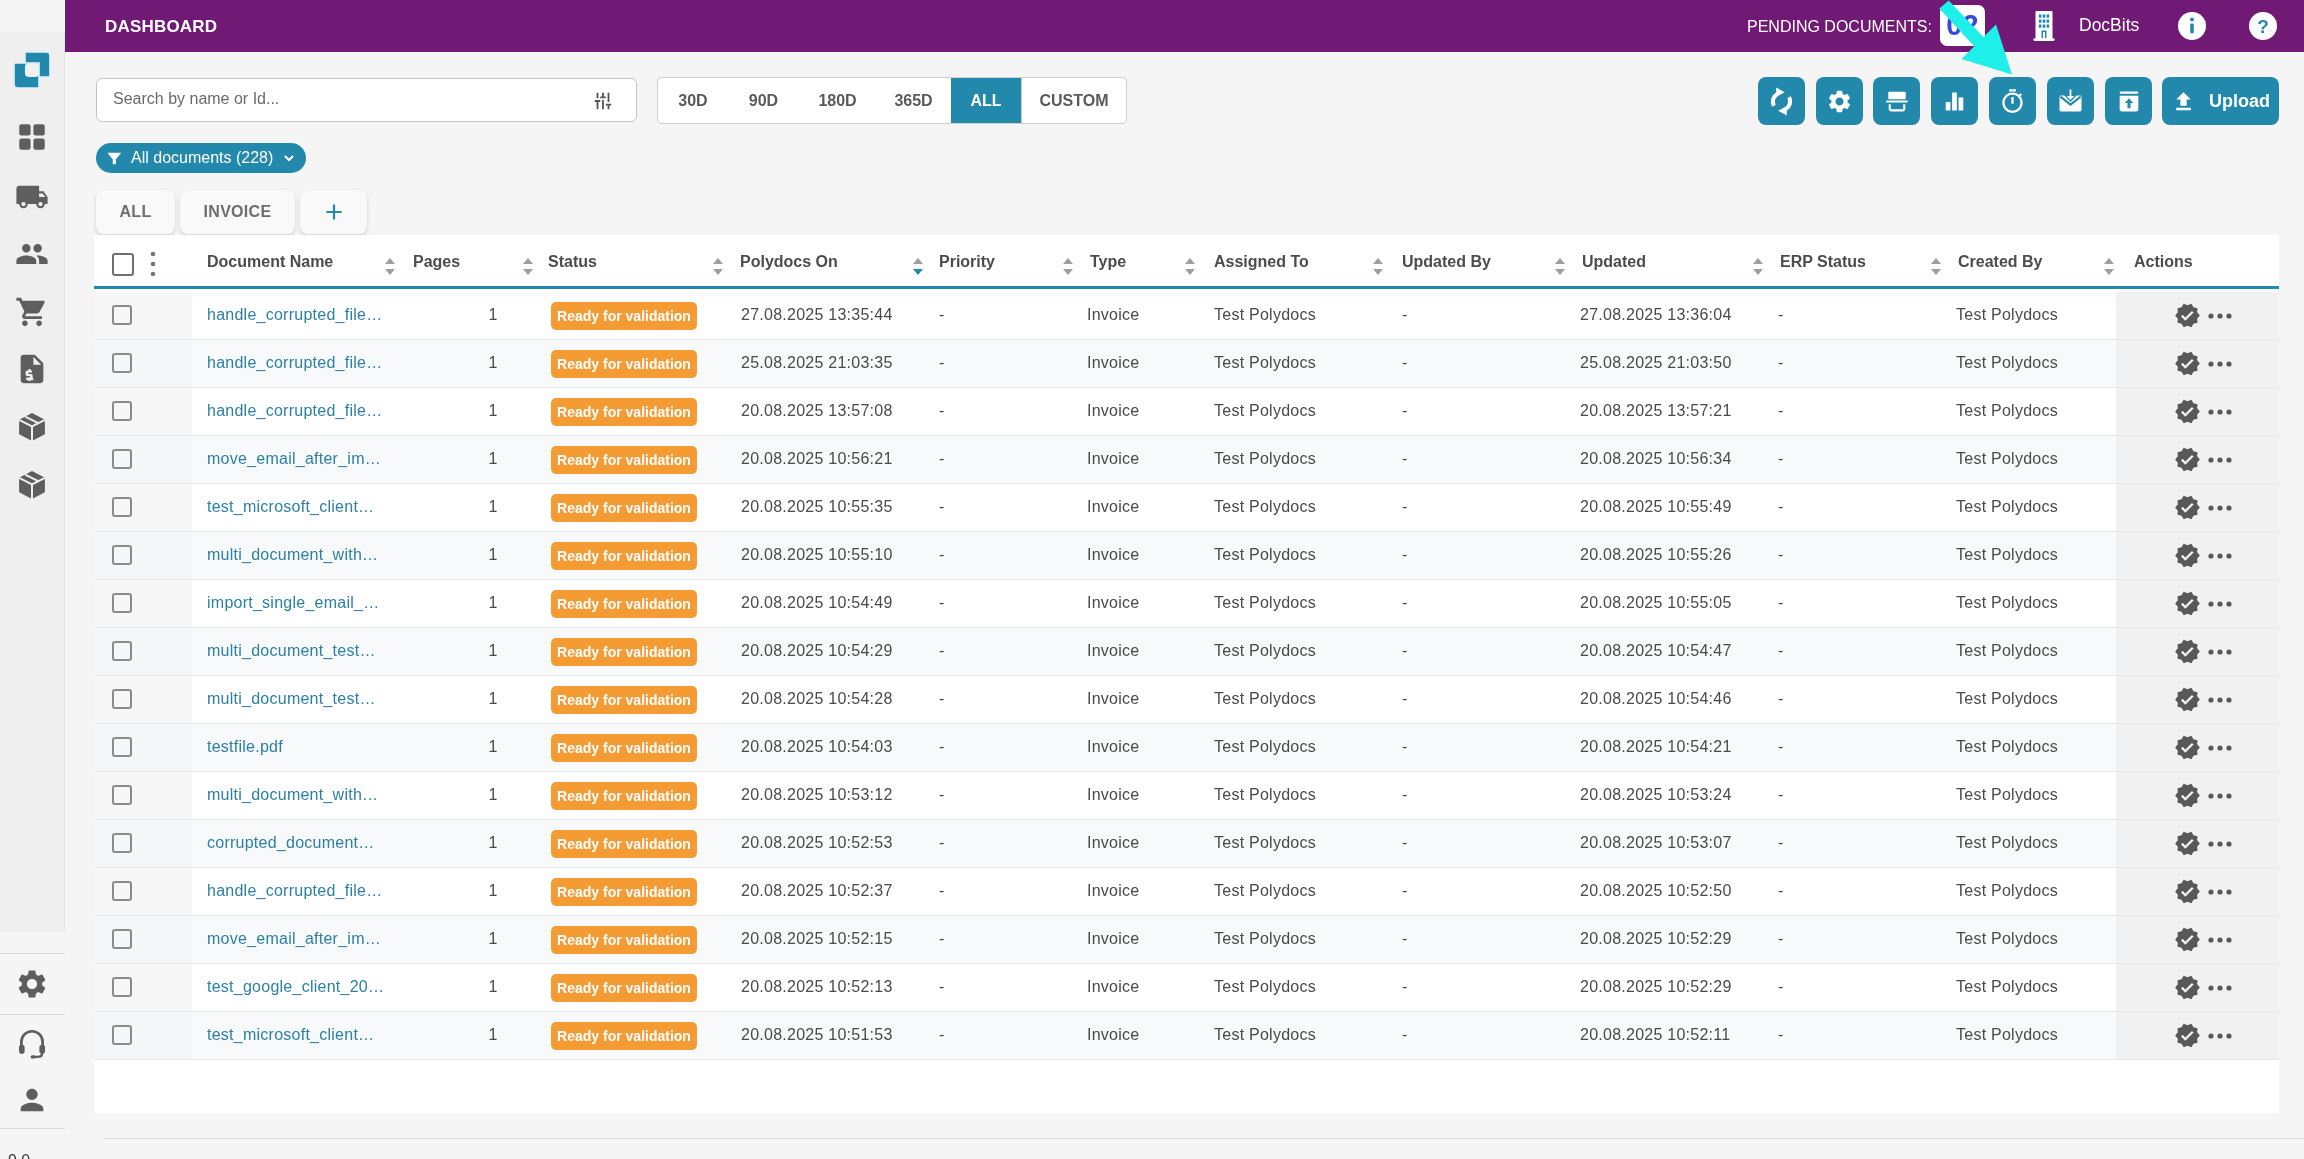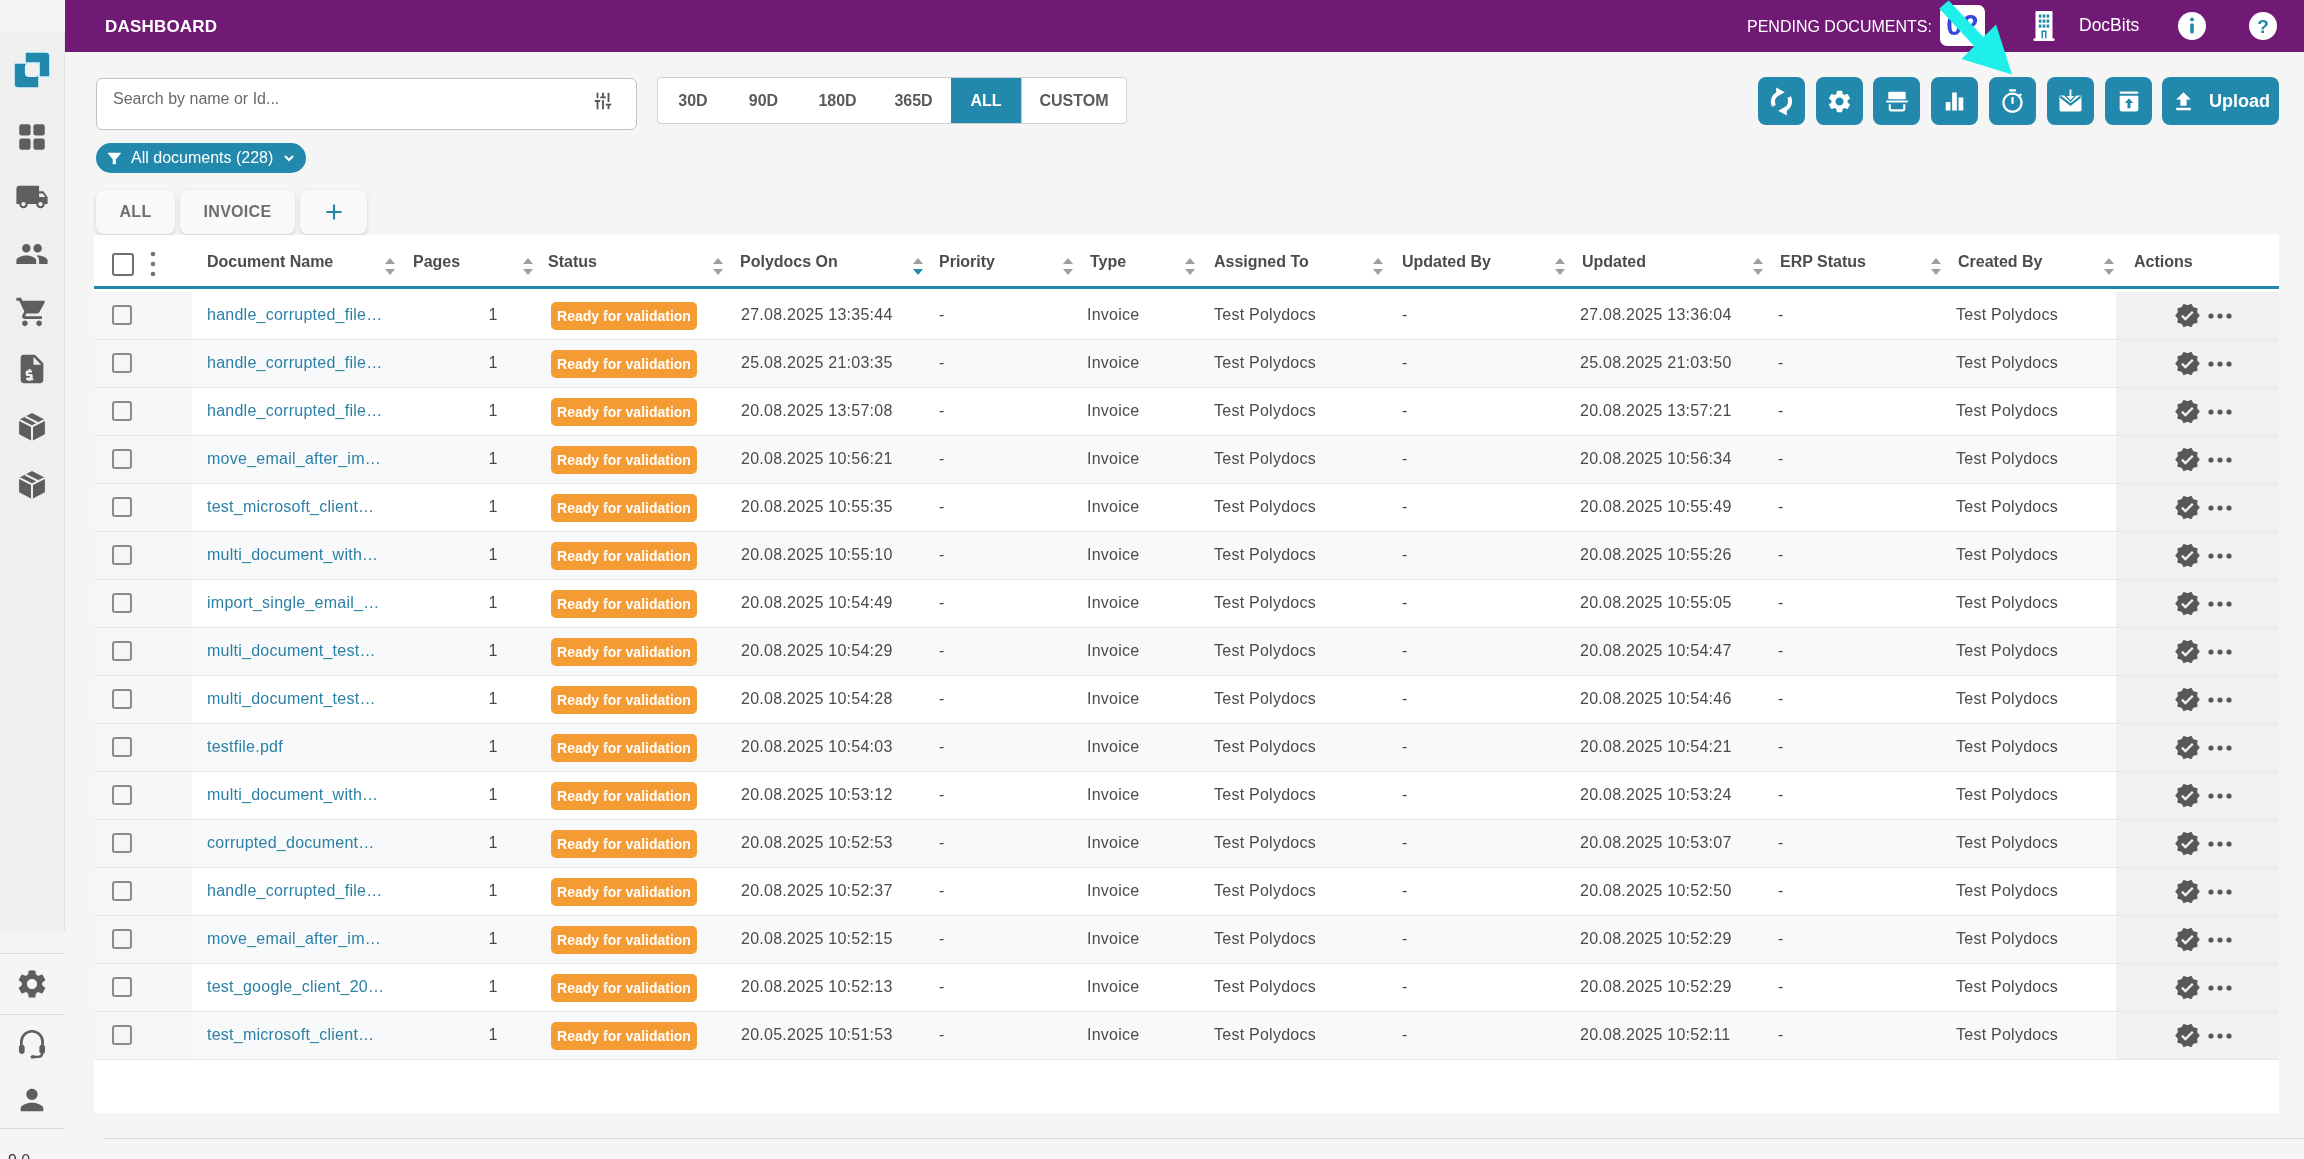--- a/index.html
+++ b/index.html
@@ -4,21 +4,21 @@
 body { font-family:"Liberation Sans", sans-serif; width:2304px; height:1159px; background:#f5f5f6; overflow:hidden; }
 #page { position:relative; width:2304px; height:1159px; }
 #sidebar { position:absolute; left:0; top:0; width:65px; height:899px; background:#efefef; border-right:1px solid #e4e4e4;margin-top:32px; }
 .sdiv { position:absolute; left:0; width:65px; height:1px; background:#d9d9d9; }
 #ver { position:absolute; left:8px; top:1120px; font-size:16px; color:#3a3a3a; }
 #topbar { position:absolute; left:65px; top:0; width:2239px; height:52px; background:#701a75; }
 #dash { position:absolute; left:40px; top:17px; font-size:17px; font-weight:bold; color:#fff; letter-spacing:.2px; }
 #pend { position:absolute; left:1682px; top:18px; font-size:16px; color:#fff; }
 #pbadge { position:absolute; left:1940px; top:5px; width:45px; height:41px; background:#fff; border-radius:7px; color:#3748e0; font-size:29px; font-weight:bold; text-align:center; line-height:41px; }
 #docbits { position:absolute; left:2079px; top:15px; font-size:17.5px; color:#fff; }
-#search { position:absolute; left:96px; top:78px; width:541px; height:52px; background:#fff; border:1px solid #c3c3c3; border-radius:6px; }
+#search { position:absolute; left:96px; top:78px; width:541px; height:44px; background:#fff; border:1px solid #c3c3c3; border-radius:6px; }
 #search span { position:absolute; left:16px; top:11px; font-size:16px; color:#696969; }
 #tgroup { position:absolute; left:657px; top:77px; width:470px; height:47px; background:#fff; border:1px solid #cfcfcf; border-radius:4px; display:flex; overflow:hidden; }
 .tseg { flex:0 0 auto; display:flex; align-items:center; justify-content:center; font-size:16px; font-weight:bold; color:#5a5a5a; }
 .tsel { background:#2389ac; color:#fff; }
 .abtn { position:absolute; top:77px; height:48px; background:#2389ac; border-radius:8px; display:flex; align-items:center; justify-content:center; }
 .ub { color:#fff; font-size:18px; font-weight:bold; margin-left:13px; }
 #chip { position:absolute; left:96px; top:143px; height:30px; background:#2389ac; border-radius:15px; display:flex; align-items:center; padding:0 10px; color:#fff; font-size:16px; }
 .tab { position:absolute; top:190px; height:44px; background:#f9f9f9; border-radius:8px; box-shadow:0 2px 4px rgba(0,0,0,.14); display:flex; align-items:center; justify-content:center; font-size:16px; font-weight:bold; color:#6e6e6e; letter-spacing:.3px; }
 #card { position:absolute; left:94px; top:235px; width:2185px; height:878px; background:#fff; }
 #thead { position:absolute; left:0; top:0; width:2185px; height:54px; background:#fff; border-bottom:3px solid #2389ac; }
@@ -644,21 +644,21 @@
             <circle cx="12" cy="4" r="2.6" fill="#585858"></circle>
             <circle cx="21" cy="4" r="2.6" fill="#585858"></circle>
           </svg>
         </span>
       </div>
 <div class="row shade" style="top:777px">
         <span class="rcb"></span>
 <a class="cl cn">test_microsoft_client…</a>
         <span class="cl cp">1</span>
         <span class="chip">Ready for validation</span>
-<span class="cl ci">20.05.2025 10:51:53</span>
+<span class="cl ci">20.08.2025 10:51:53</span>
         <span class="cl cpr">-</span>
         <span class="cl ct">Invoice</span>
 <span class="cl ca">Test Polydocs</span>
         <span class="cl cu">-</span>
         <span class="cl cup">20.08.2025 10:52:11</span>
 <span class="cl ce">-</span>
         <span class="cl ccr">Test Polydocs</span>
 <span class="acts">
           <svg class="abadge" width="27" height="27" viewBox="0 0 24 24">
             <path fill="#585858" d="M23 12l-2.44-2.79.34-3.69-3.61-.82-1.89-3.2L12 2.96 8.6 1.5 6.71 4.69 3.1 5.5l.34 3.7L1 12l2.44 2.79-.34 3.7 3.61.82L8.6 22.5l3.4-1.47 3.4 1.46 1.89-3.19 3.61-.82-.34-3.69L23 12zm-12.91 4.72l-3.8-3.81 1.48-1.48 2.32 2.33 5.85-5.87 1.48 1.48-7.33 7.35z"></path>

